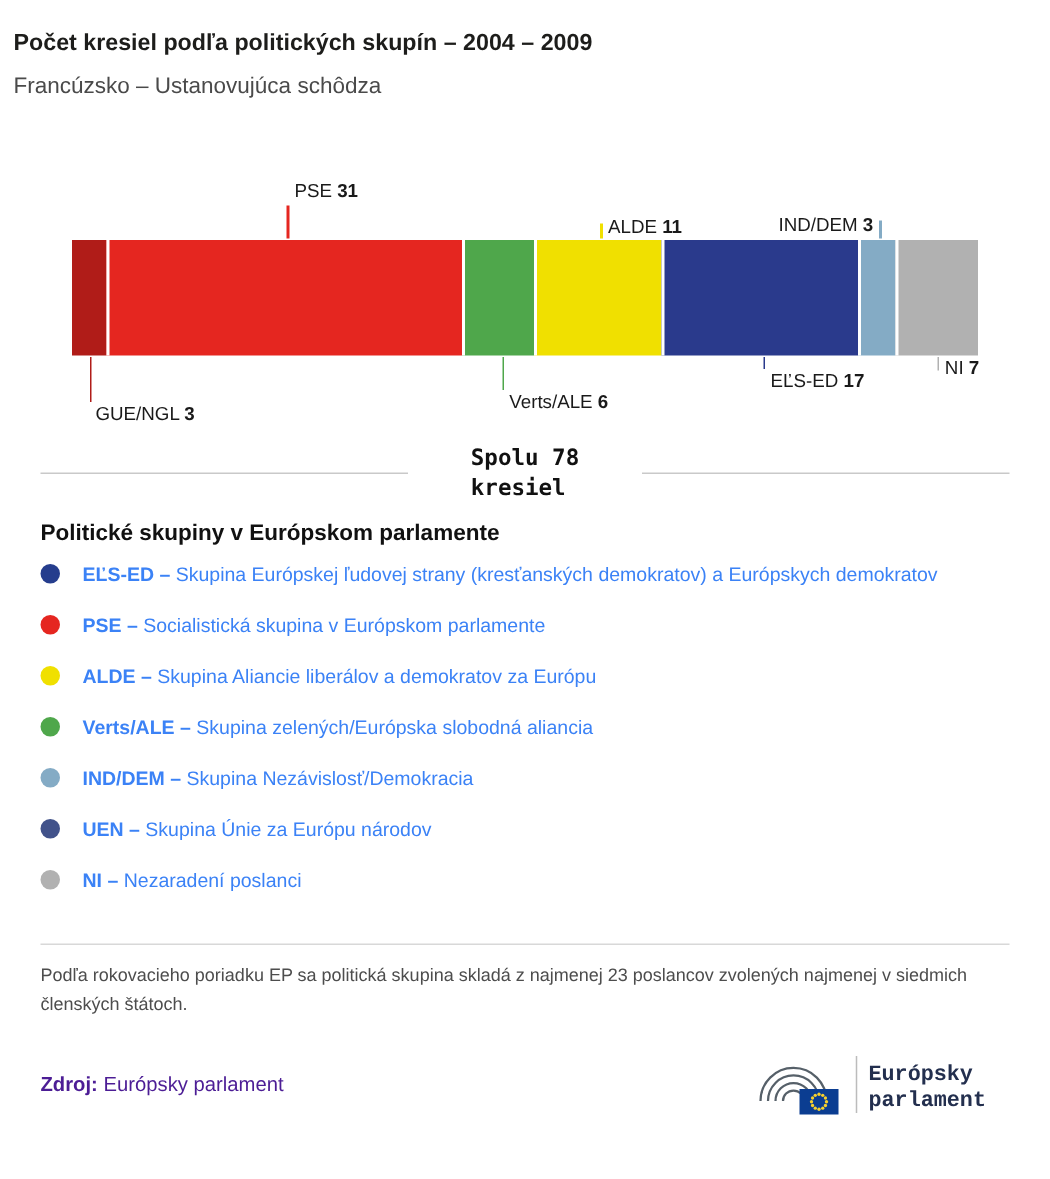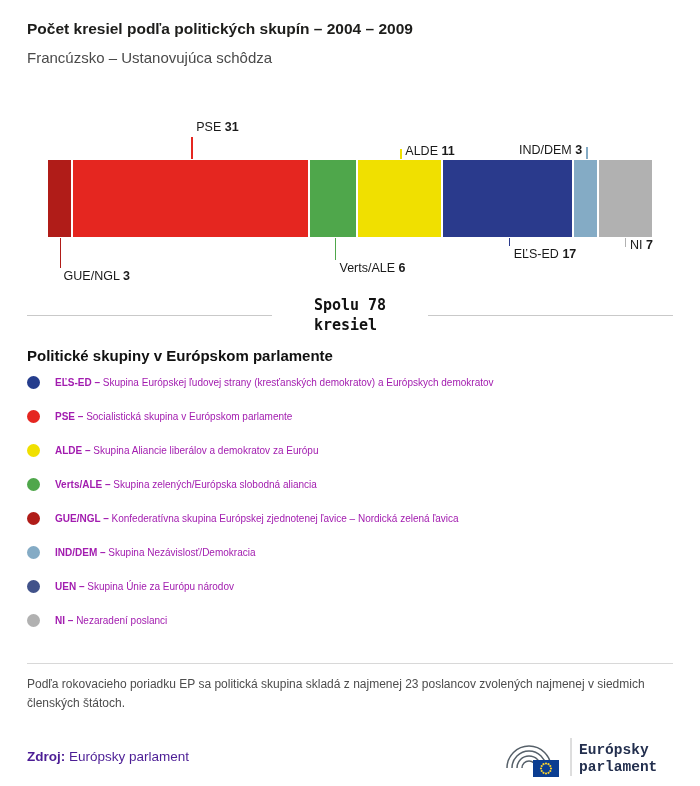--- a/index.html
+++ b/index.html
@@ -4,21 +4,21 @@
 <style>
   * { box-sizing: border-box; }
   html,body { margin:0; padding:0; }
   body {
     width:700px; height:786px; background:#ffffff;
     font-family:"Liberation Sans", sans-serif;
     color:#1a1a1a; overflow:hidden;
   }
   .page { width:700px; height:786px; position:relative; }
 
-  header { padding:20px 27px 0 27px; }
+  header { padding:20px 27px 0 9px; }
   h1 { font-size:15.5px; font-weight:bold; margin:0; color:#1d1d1b; }
   .subtitle { font-size:15px; color:#4a4a4a; margin-top:11px; }
 
   .chart { position:relative; margin:49px 48px 0 48px; height:174px; }
   .bar { position:absolute; top:45px; left:0; right:0; height:77px; display:flex; }
   .seg { height:100%; }
   .seg + .seg { border-left:2px solid #ffffff; }
   .cline { position:absolute; width:1.5px; }
   .clabel { position:absolute; font-size:12.5px; line-height:15px; white-space:nowrap; color:#1a1a1a; }
   .clabel b { font-weight:bold; }
@@ -28,21 +28,21 @@
   .total-text {
     margin:0 42px; text-align:left;
     font-family:"DejaVu Sans Mono", monospace;
     font-weight:bold; font-size:15px; line-height:1.3; color:#111111;
   }
 
   .legend-title { font-size:15px; font-weight:bold; margin:12px 27px 0 27px; color:#111111; }
   .legend { margin:1px 27px 0 27px; }
   .lrow { display:flex; align-items:center; height:34px; }
   .dot { width:13px; height:13px; border-radius:50%; margin-right:15px; flex:0 0 13px; }
-  .ltext { font-size:10px; color:#a21caf; }
+  .ltext { font-size:13px; color:#3b82f6; }
   .ltext b { font-weight:bold; }
 
   .footrule { height:1px; background:#d8d8d8; margin:26px 27px 0 27px; }
   .footnote { font-size:12px; color:#4d4d4d; line-height:1.55; margin:11px 27px 0 27px; max-width:640px; }
 
   .bottom { display:flex; justify-content:space-between; align-items:center; margin:20px 27px 0 27px; }
   .source { font-size:13.5px; color:#4c1d95; }
   .source .b { font-weight:bold; }
   .logo { display:flex; align-items:flex-end;font-family:Liberation Mono, monospace; }
 </style>
@@ -103,24 +103,20 @@
       </div>
       <div class="lrow">
         <span class="dot" style="background: rgb(240, 224, 0);"></span>
         <span class="ltext"><b>ALDE – </b>Skupina Aliancie liberálov a demokratov za Európu</span>
       </div>
       <div class="lrow">
         <span class="dot" style="background: rgb(79, 167, 75);"></span>
         <span class="ltext"><b>Verts/ALE – </b>Skupina zelených/Európska slobodná aliancia</span>
       </div>
       <div class="lrow">
-        <span class="dot" style="background: rgb(176, 28, 24);"></span>
-        <span class="ltext"><b>GUE/NGL – </b>Konfederatívna skupina Európskej zjednotenej ľavice – Nordická zelená ľavica</span>
-      </div>
-      <div class="lrow">
         <span class="dot" style="background: rgb(132, 171, 197);"></span>
         <span class="ltext"><b>IND/DEM – </b>Skupina Nezávislosť/Demokracia</span>
       </div>
       <div class="lrow">
         <span class="dot" style="background: rgb(65, 82, 138);"></span>
         <span class="ltext"><b>UEN – </b>Skupina Únie za Európu národov</span>
       </div>
       <div class="lrow">
         <span class="dot" style="background: rgb(177, 177, 177);"></span>
         <span class="ltext"><b>NI – </b>Nezaradení poslanci</span>

